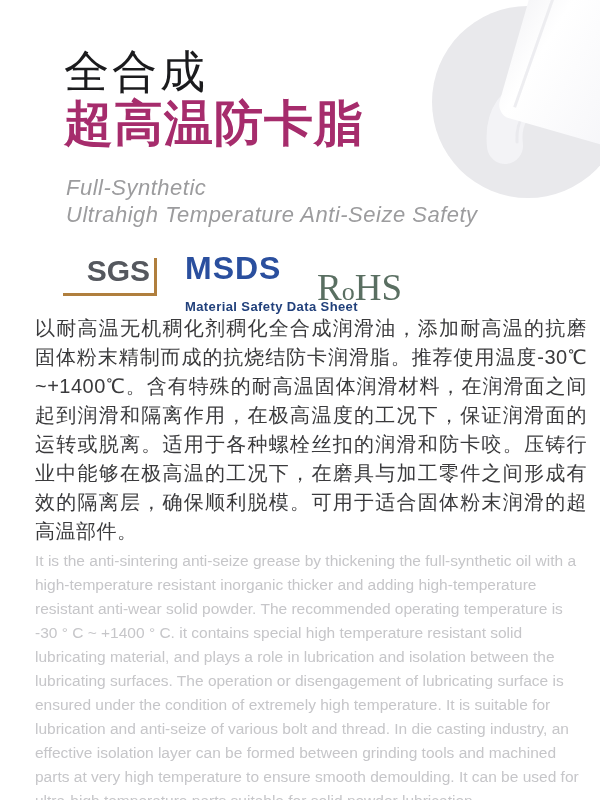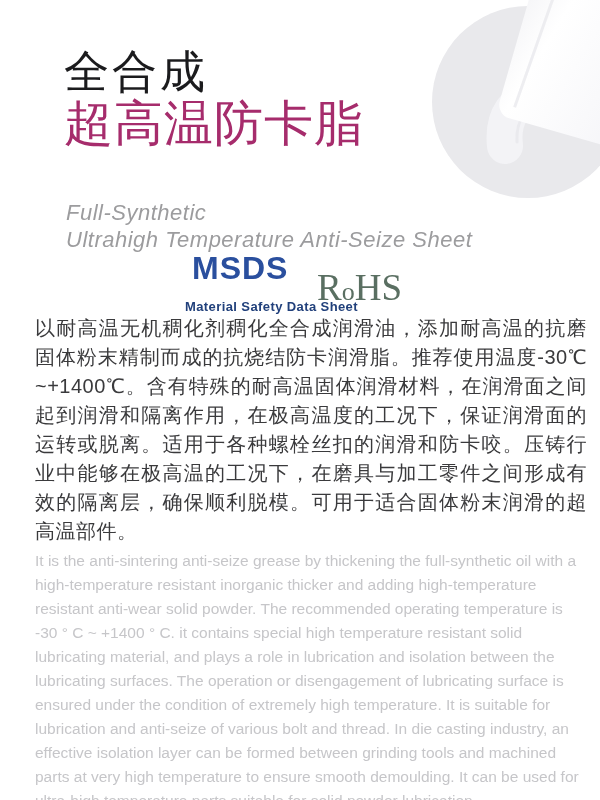--- a/index.html
+++ b/index.html
@@ -10,45 +10,45 @@
   .page { position:relative; width:600px; height:800px; background:#ffffff; overflow:hidden; }
 
   
   .title-cn {
     position:absolute; left:64px; top:46px;
     font-size:45px; line-height:52px; font-weight:500;
     color:#1b1b1d; letter-spacing:3px; white-space:nowrap;
   }
   .title-accent {
     position:absolute; left:64px; top:95px;
-    font-size:49px; line-height:56px; font-weight:400;
+    font-size:49px; line-height:56px; font-weight:700;
     color:#a62c6c; letter-spacing:1px; white-space:nowrap;
   }
   .subtitle {
     position:absolute; left:66px; top:174px;
     font-style:italic; color:#9c9c9e;
-    font-size:22px; line-height:27px; letter-spacing:0.5px; white-space:nowrap;margin-top:25px;
+    font-size:22px; line-height:27px; letter-spacing:0.5px; white-space:nowrap;
   }
 
   
   .photo { position:absolute; left:425px; top:-4px; width:200px; height:216px; }
 
   
   .certs { position:absolute; left:63px; top:250px; width:480px; height:56px; }
   .sgs { position:absolute; left:0; top:4px; width:94px; height:42px; }
   .sgs-text {
     position:absolute; right:7px; top:0;
     font-weight:700; font-size:30px; line-height:34px;
     color:#55585e; letter-spacing:0;
   }
   .sgs-underline { position:absolute; left:0; bottom:0; width:94px; height:3px; background:#b07f3e; }
   .sgs-vline { position:absolute; right:0; top:4px; bottom:0; width:3px; background:#b07f3e; }
 
   .msds { position:absolute; left:122px; top:2px; }
-  .msds-text { font-weight:700; font-size:32px; line-height:32px; color:#2a4f9e; letter-spacing:1px;margin-left:7px; }
+  .msds-text { font-weight:700; font-size:32px; line-height:32px; color:#2a4f9e; letter-spacing:1px; }
   .msds-sub { font-weight:700; font-size:13px; line-height:9px; color:#21407b; letter-spacing:0.4px; margin-top:18px; white-space:nowrap; }
 
   .rohs {
     position:absolute; left:254px; top:16px;
     font-family:"Liberation Serif", serif; color:#5a6f62; white-space:nowrap;
   }
   .rohs .big { font-size:37px; line-height:44px; }
   .rohs .small { font-size:26px; }
 
   
@@ -94,24 +94,29 @@
         <rect x="96" y="-50" width="150" height="190" rx="14" fill="url(#bottleGrad)"></rect>
         <line x1="122" y1="-40" x2="112" y2="128" stroke="#eaeaee" stroke-width="3" opacity="0.8"></line>
       </g>
     </svg>
   </div>
 
   <div class="title-cn">全合成</div>
   <div class="title-accent">超高温防卡脂</div>
   <div class="subtitle">
     <div>Full-Synthetic</div>
-    <div>Ultrahigh Temperature Anti-Seize Sheet</div>
+    <div>Ultrahigh Temperature Anti-Seize Safety</div>
   </div>
 
   <div class="certs">
+    <div class="sgs">
+      <span class="sgs-text">SGS</span>
+      <span class="sgs-underline"></span>
+      <span class="sgs-vline"></span>
+    </div>
     <div class="msds">
       <div class="msds-text">MSDS</div>
       <div class="msds-sub">Material Safety Data Sheet</div>
     </div>
     <div class="rohs">
       <span class="big">R</span><span class="small">o</span><span class="big">HS</span>
     </div>
   </div>
 
   <div class="desc-cn">以耐高温无机稠化剂稠化全合成润滑油，添加耐高温的抗磨固体粉末精制而成的抗烧结防卡润滑脂。推荐使用温度-30℃ ~+1400℃。含有特殊的耐高温固体润滑材料，在润滑面之间起到润滑和隔离作用，在极高温度的工况下，保证润滑面的运转或脱离。适用于各种螺栓丝扣的润滑和防卡咬。压铸行业中能够在极高温的工况下，在磨具与加工零件之间形成有效的隔离层，确保顺利脱模。可用于适合固体粉末润滑的超高温部件。</div>

